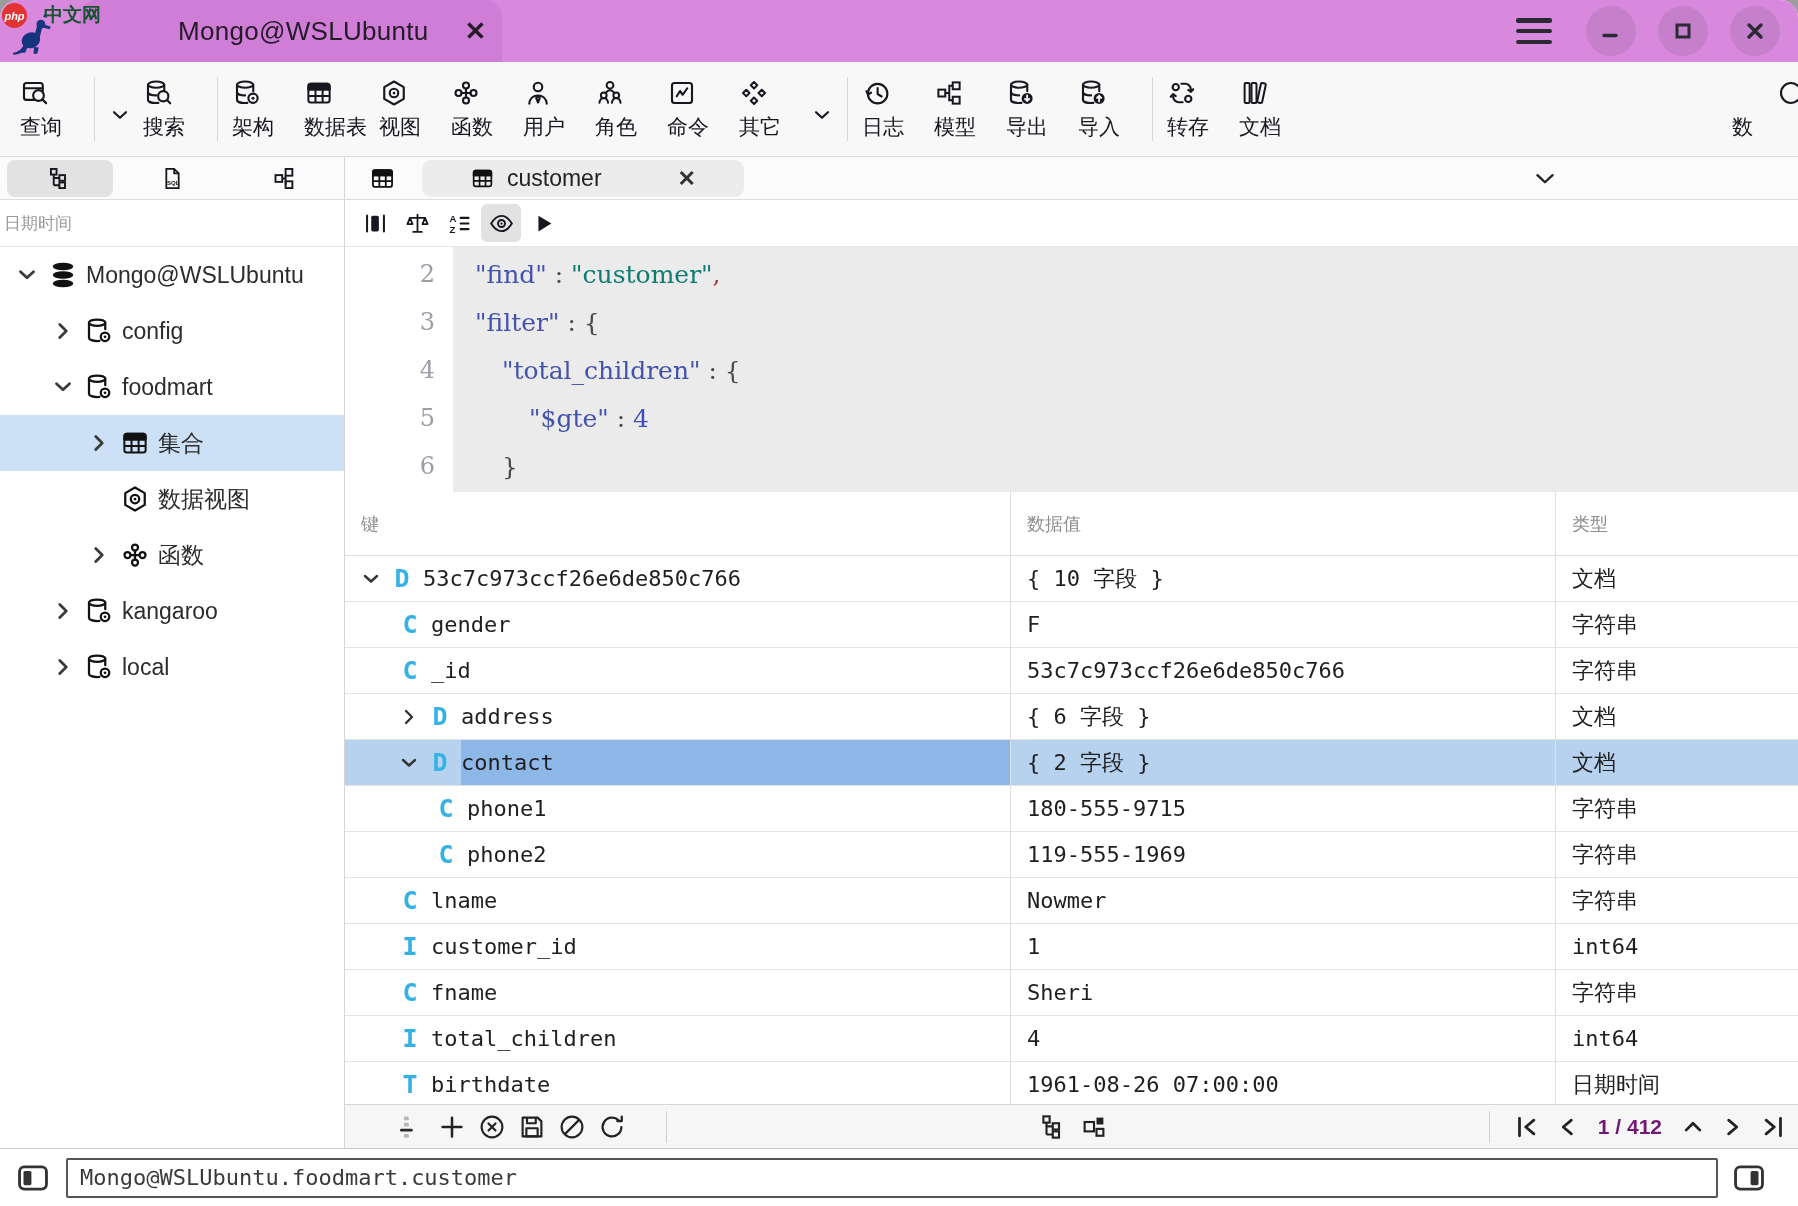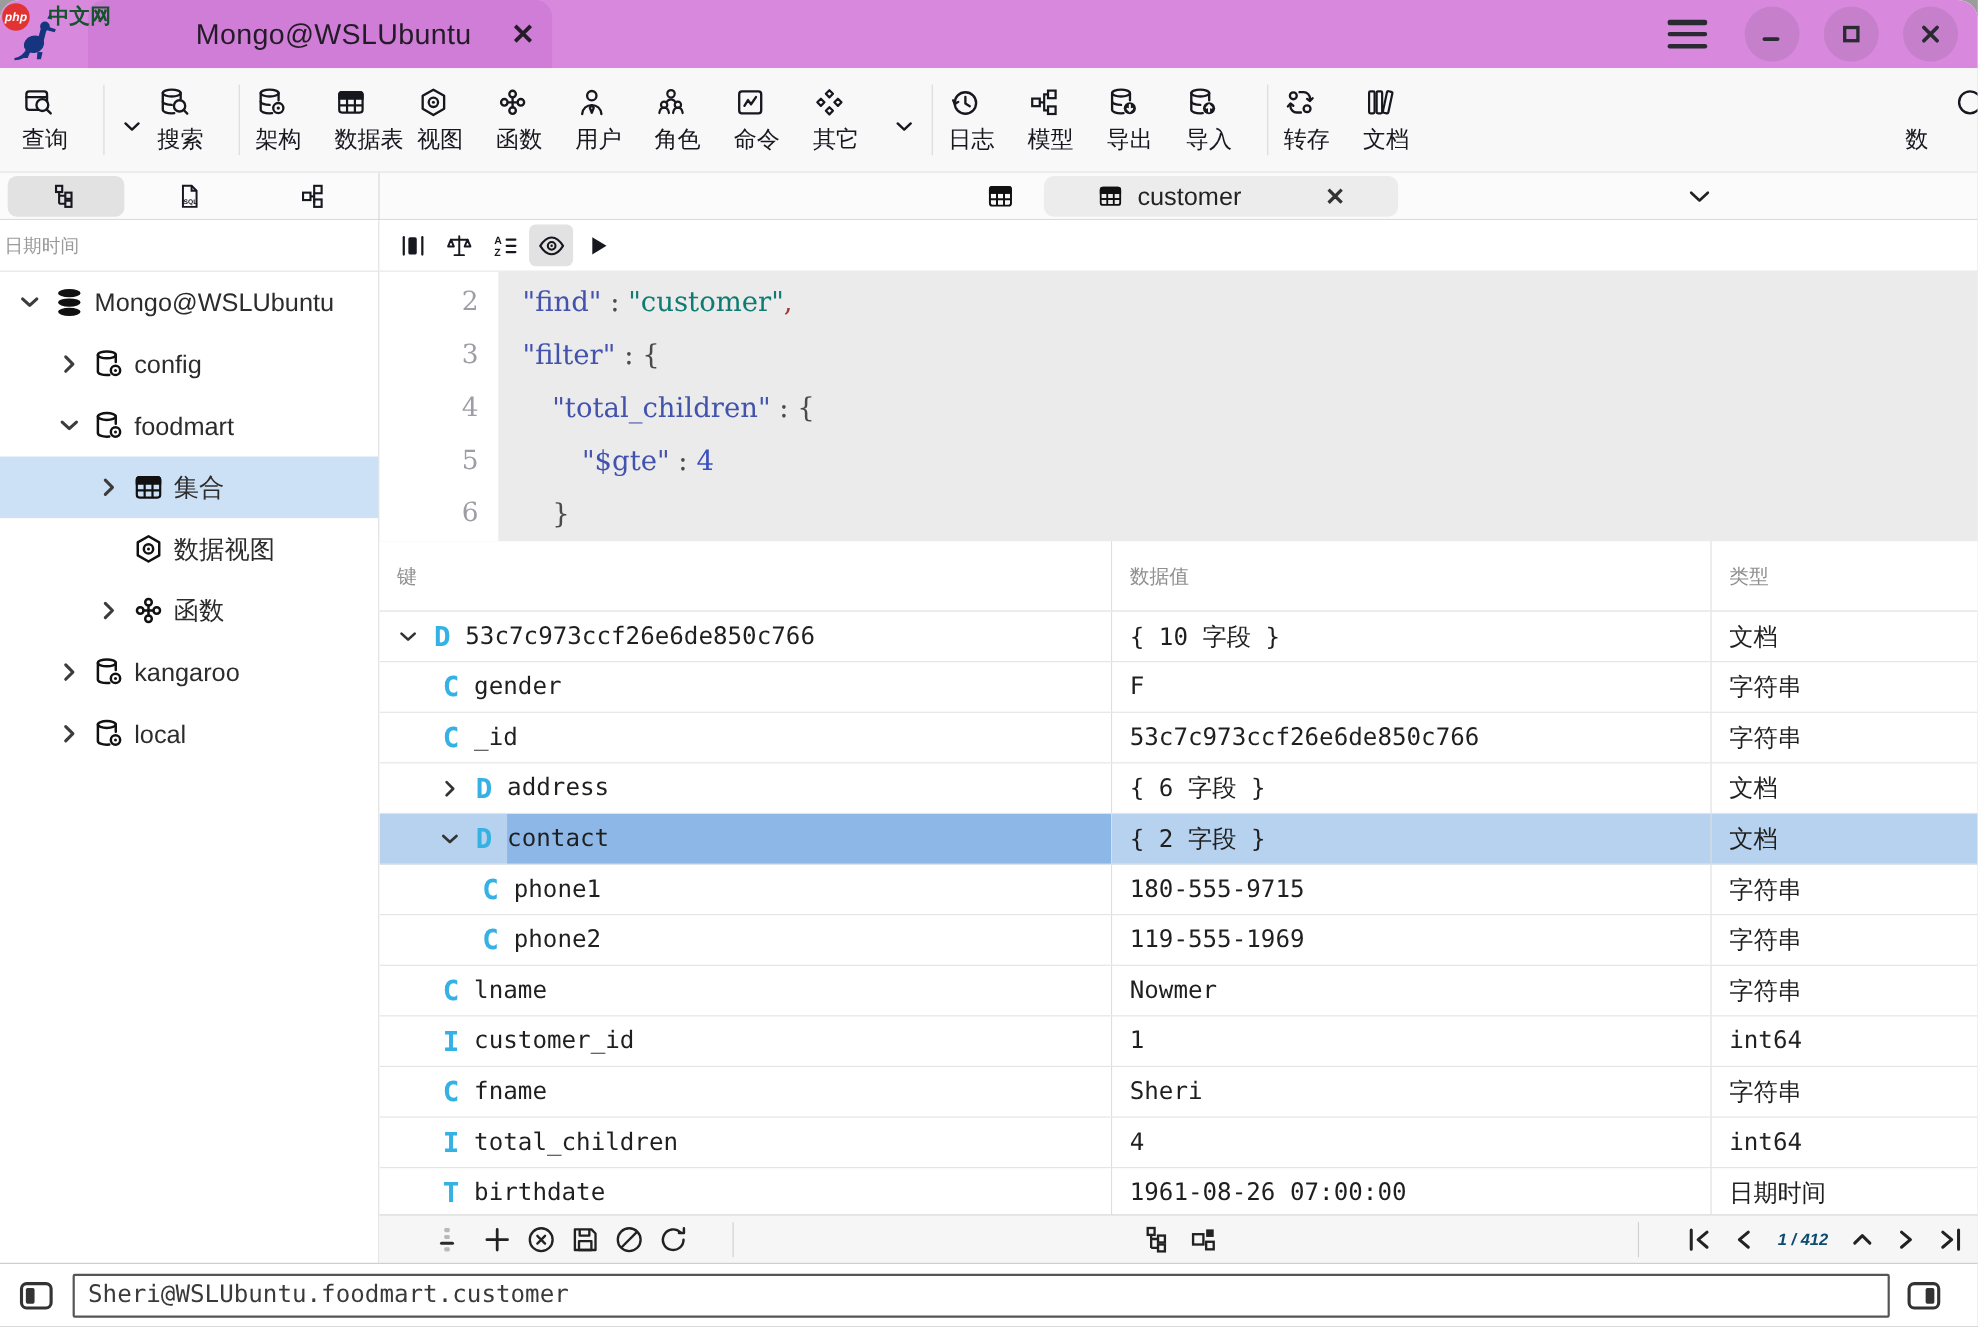--- a/index.html
+++ b/index.html
@@ -40,21 +40,21 @@
   .tbtn.clipped .tlabel { margin-left:14px; }
 
   
   .tabstrip { position:absolute; left:0; top:157px; width:1798px; height:43px; background:#fbfbfb;
               border-bottom:1px solid #dcdcdc; }
   .ts-left { position:absolute; left:0; top:0; width:345px; height:43px; border-right:1px solid #d6d6d6;
              display:flex; align-items:center; justify-content:space-around; padding:0 4px; }
   .ts-toggle { width:106px; height:37px; border-radius:8px; display:flex; align-items:center; justify-content:center; color:#17171f; }
   .ts-toggle.active { background:#e2e2e2; }
   .ts-toggle svg { width:27px; height:27px; }
-  .ts-main { position:absolute; left:346px; top:0; right:0; height:43px; display:flex; align-items:center;justify-content:center; }
+  .ts-main { position:absolute; left:346px; top:0; right:0; height:43px; display:flex; align-items:center; }
   .ts-tablebtn { margin-left:14px; width:44px; display:flex; justify-content:center; color:#111; }
   .ts-tablebtn svg { width:27px; height:27px; }
   .doc-tab { margin-left:18px; width:322px; height:37px; background:#ececec; border-radius:9px;
              display:flex; align-items:center; justify-content:center; gap:12px; color:#111; }
   .doc-tab svg { width:25px; height:25px; }
   .doc-tab .dt-label { font-size:23px; color:#232323; }
   .doc-tab .dt-close { font-size:22px; font-weight:bold; color:#333; margin-left:64px; }
   .ts-chev { position:absolute; left:1532px; top:9px; width:26px; height:26px; color:#222; }
 
   
@@ -105,21 +105,21 @@
   .ticon { width:26px; flex:none; text-align:center; font-weight:bold; font-size:25px; color:#35b1e4; margin-right:8px; }
   .ktext { flex:1; height:100%; display:flex; align-items:center; }
   .grow.selected .ktext.cellsel { background:#8db7e7; }
   .kind0 { padding-left:14px; } .kind1 { padding-left:52px; } .kind2 { padding-left:88px; }
 
   .grid-footer { height:44px; border-top:1px solid #d5d5d5; background:#f6f6f6; position:relative; }
   .gf-group { position:absolute; top:0; height:44px; display:flex; align-items:center; gap:10px; color:#222; }
   .gf-left { left:52px; } .gf-mid { left:694px; } .gf-right { right:10px; }
   .gf-group svg { width:30px; height:30px; }
   .gf-sep { position:absolute; top:6px; width:1px; height:32px; background:#d0d0d0; }
-  .rec-ind { font-size:15px; font-weight:bold; color:#0c4a6e; padding:0 6px; white-space:nowrap;font-style:italic; }
+  .rec-ind { font-size:21px; font-weight:bold; color:#701a75; padding:0 6px; white-space:nowrap; }
 
   
   .statusbar { position:absolute; left:0; top:1148px; width:1798px; height:58px; background:#fff;
                border-top:1px solid #c9c9c9; display:flex; align-items:center; }
   .sb-toggle { width:38px; height:38px; color:#333; margin-left:14px; flex:none; }
   .path-box { margin-left:14px; width:1652px; height:40px; border:2px solid #555; border-radius:2px;
               display:flex; align-items:center; padding-left:12px; background:#fff; }
   .path-box span { font-family:"DejaVu Sans Mono", monospace; font-size:22px; color:#3a3a3a; }
   .sb-toggle.right { margin-left:12px; }
 
@@ -794,21 +794,21 @@
       </div>
     </main>
   </div>
 
   <div class="statusbar">
     <svg class="sb-toggle" viewBox="0 0 24 24" fill="none" stroke="currentColor" stroke-width="1.8">
         <rect x="3.5" y="5" width="17" height="14" rx="3"></rect>
         <rect x="6" y="7.5" width="5" height="9" rx="1" fill="currentColor" stroke="none"></rect>
       </svg>
     <div class="path-box">
-      <span>Sheri@WSLUbuntu.foodmart.customer</span>
+      <span>Mongo@WSLUbuntu.foodmart.customer</span>
     </div>
     <svg class="sb-toggle right" viewBox="0 0 24 24" fill="none" stroke="currentColor" stroke-width="1.8">
         <rect x="3.5" y="5" width="17" height="14" rx="3"></rect>
         <rect x="13" y="7.5" width="5" height="9" rx="1" fill="currentColor" stroke="none"></rect>
       </svg>
   </div>
 
 </div>
 
 </body></html>

